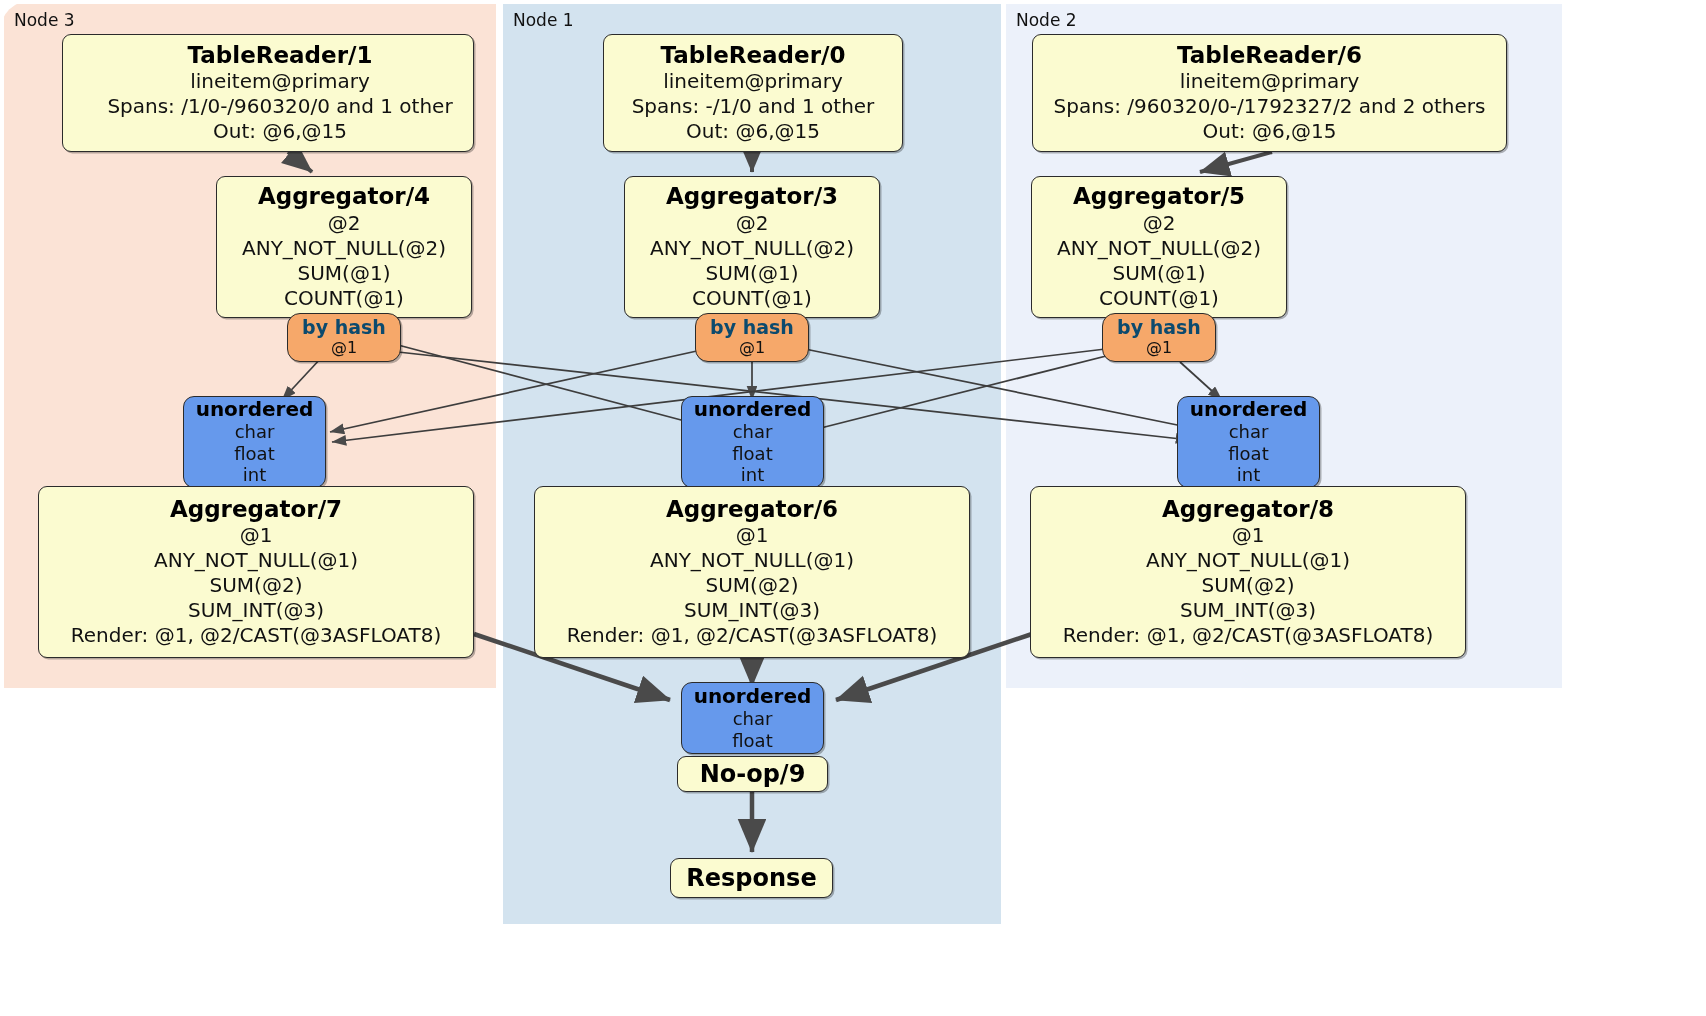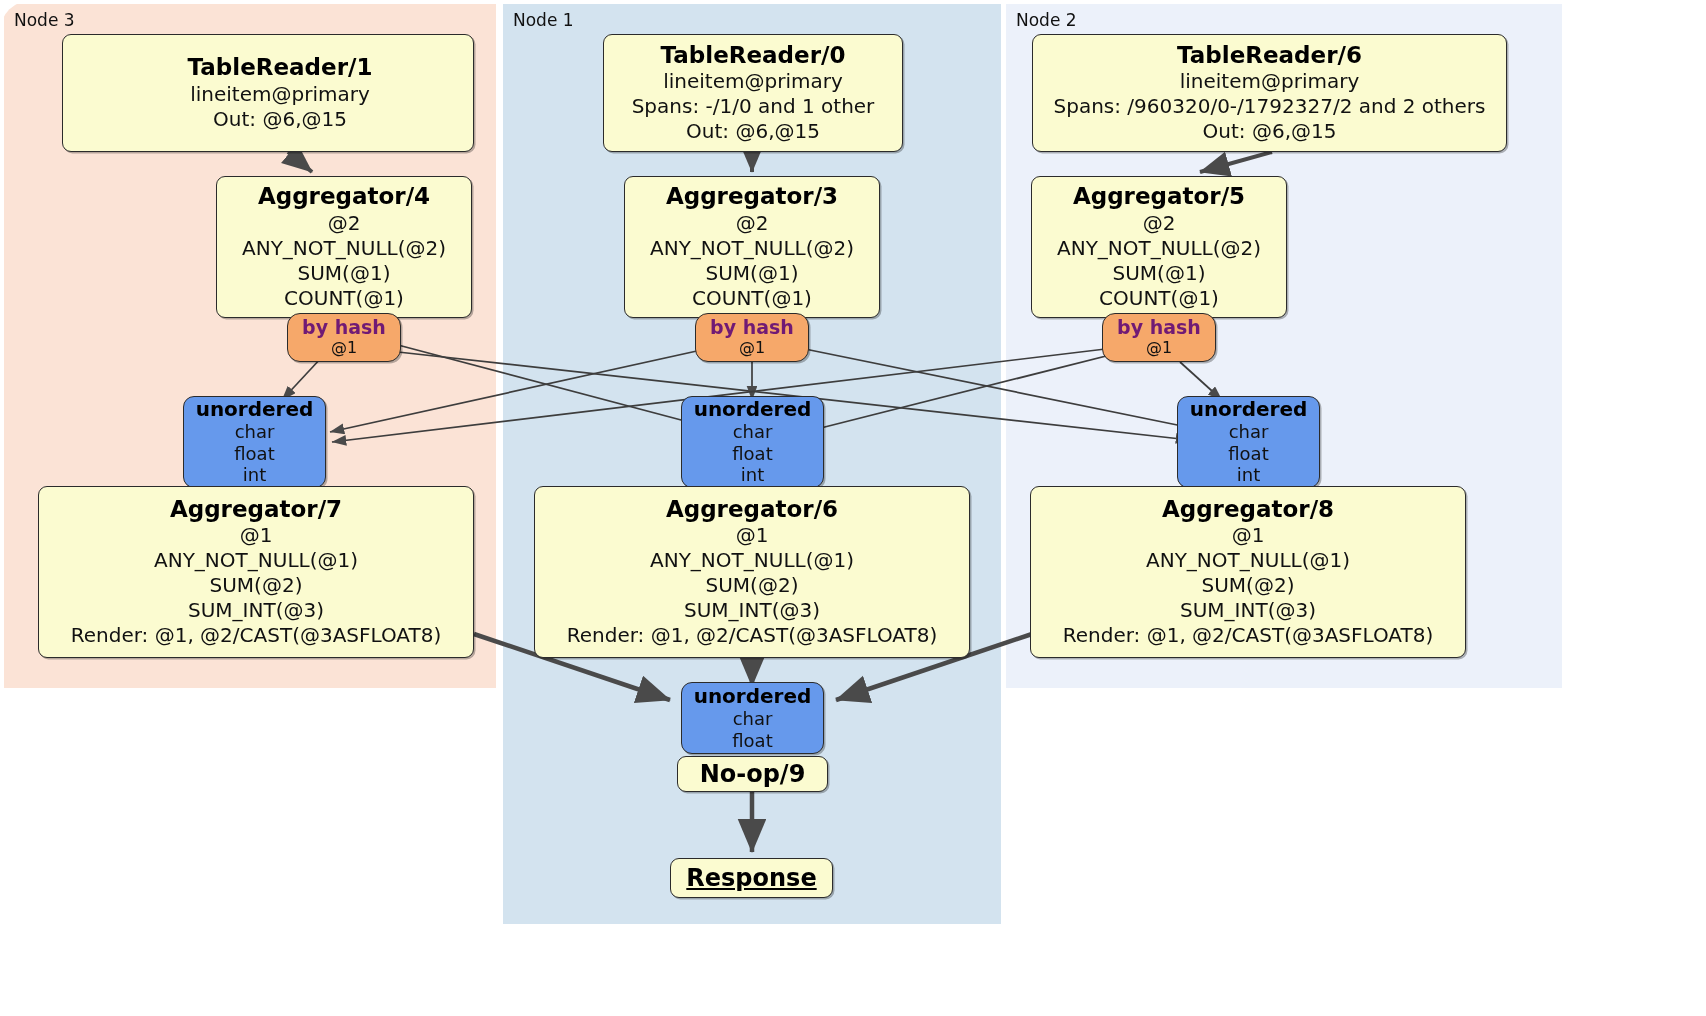--- a/index.html
+++ b/index.html
@@ -14,21 +14,21 @@
   .node{position:absolute;box-sizing:border-box;display:flex;flex-direction:column;
         align-items:center;justify-content:center;text-align:center;}
 
   .proc{background:#fbfbd0;border:1.6px solid #2b2b2b;border-radius:9px;
         box-shadow:1.5px 1.5px 0 rgba(0,0,0,.28);}
   .proc .title{font-weight:bold;font-size:23px;color:#000;line-height:1.18;}
   .proc .line{font-size:20px;color:#111;line-height:1.25;}
 
   .router{background:#f6a86a;border:1.6px solid #2b2b2b;border-radius:13px;
           box-shadow:1.5px 1.5px 0 rgba(0,0,0,.28);}
-  .router .title{font-weight:bold;font-size:19px;color:#701a75;line-height:1.1;}
+  .router .title{font-weight:bold;font-size:19px;color:#0c4a6e;line-height:1.1;}
   .router .line{font-size:16px;color:#111;line-height:1.2;}
 
   .sync{background:#6699ec;border:1.6px solid #2b2b2b;border-radius:11px;
         box-shadow:1.5px 1.5px 0 rgba(0,0,0,.28);}
   .sync .title{font-weight:bold;font-size:20px;color:#000000;line-height:1.15;}
   .sync .line{font-size:18px;color:#111;line-height:1.22;}
 
   .small-proc .title{font-size:24px;}
 </style>
 </head>
@@ -86,20 +86,21 @@
     </g>
 
     <g stroke="#4a4a4a" stroke-width="4.5" fill="none" marker-end="url(#arrowbig)">
       <path d="M752,792 L752,852"></path>
     </g>
   </svg>
 
   <div class="node proc" style="left:62px;top:34px;width:412px;height:118px;padding-left:24px;">
     <div class="title">TableReader/1</div>
     <div class="line">lineitem@primary</div>
+    <div class="line">Spans: /1/0-/960320/0 and 1 other</div>
     <div class="line">Out: @6,@15</div>
   </div>
 
   <div class="node proc" style="left:603px;top:34px;width:300px;height:118px;">
     <div class="title">TableReader/0</div>
     <div class="line">lineitem@primary</div>
     <div class="line">Spans: -/1/0 and 1 other</div>
     <div class="line">Out: @6,@15</div>
   </div>
 
@@ -200,17 +201,17 @@
   <div class="node sync" style="left:681px;top:682px;width:143px;height:72px;">
     <div class="title">unordered</div>
     <div class="line">char</div>
     <div class="line">float</div>
   </div>
 
   <div class="node proc small-proc" style="left:677px;top:756px;width:151px;height:36px;">
     <div class="title">No-op/9</div>
   </div>
 
-  <div class="node proc small-proc" style="left:670px;top:858px;width:163px;height:40px;text-decoration:underline;">
+  <div class="node proc small-proc" style="left:670px;top:858px;width:163px;height:40px;">
     <div class="title">Response</div>
   </div>
 
 </div>
 
 </body></html>

